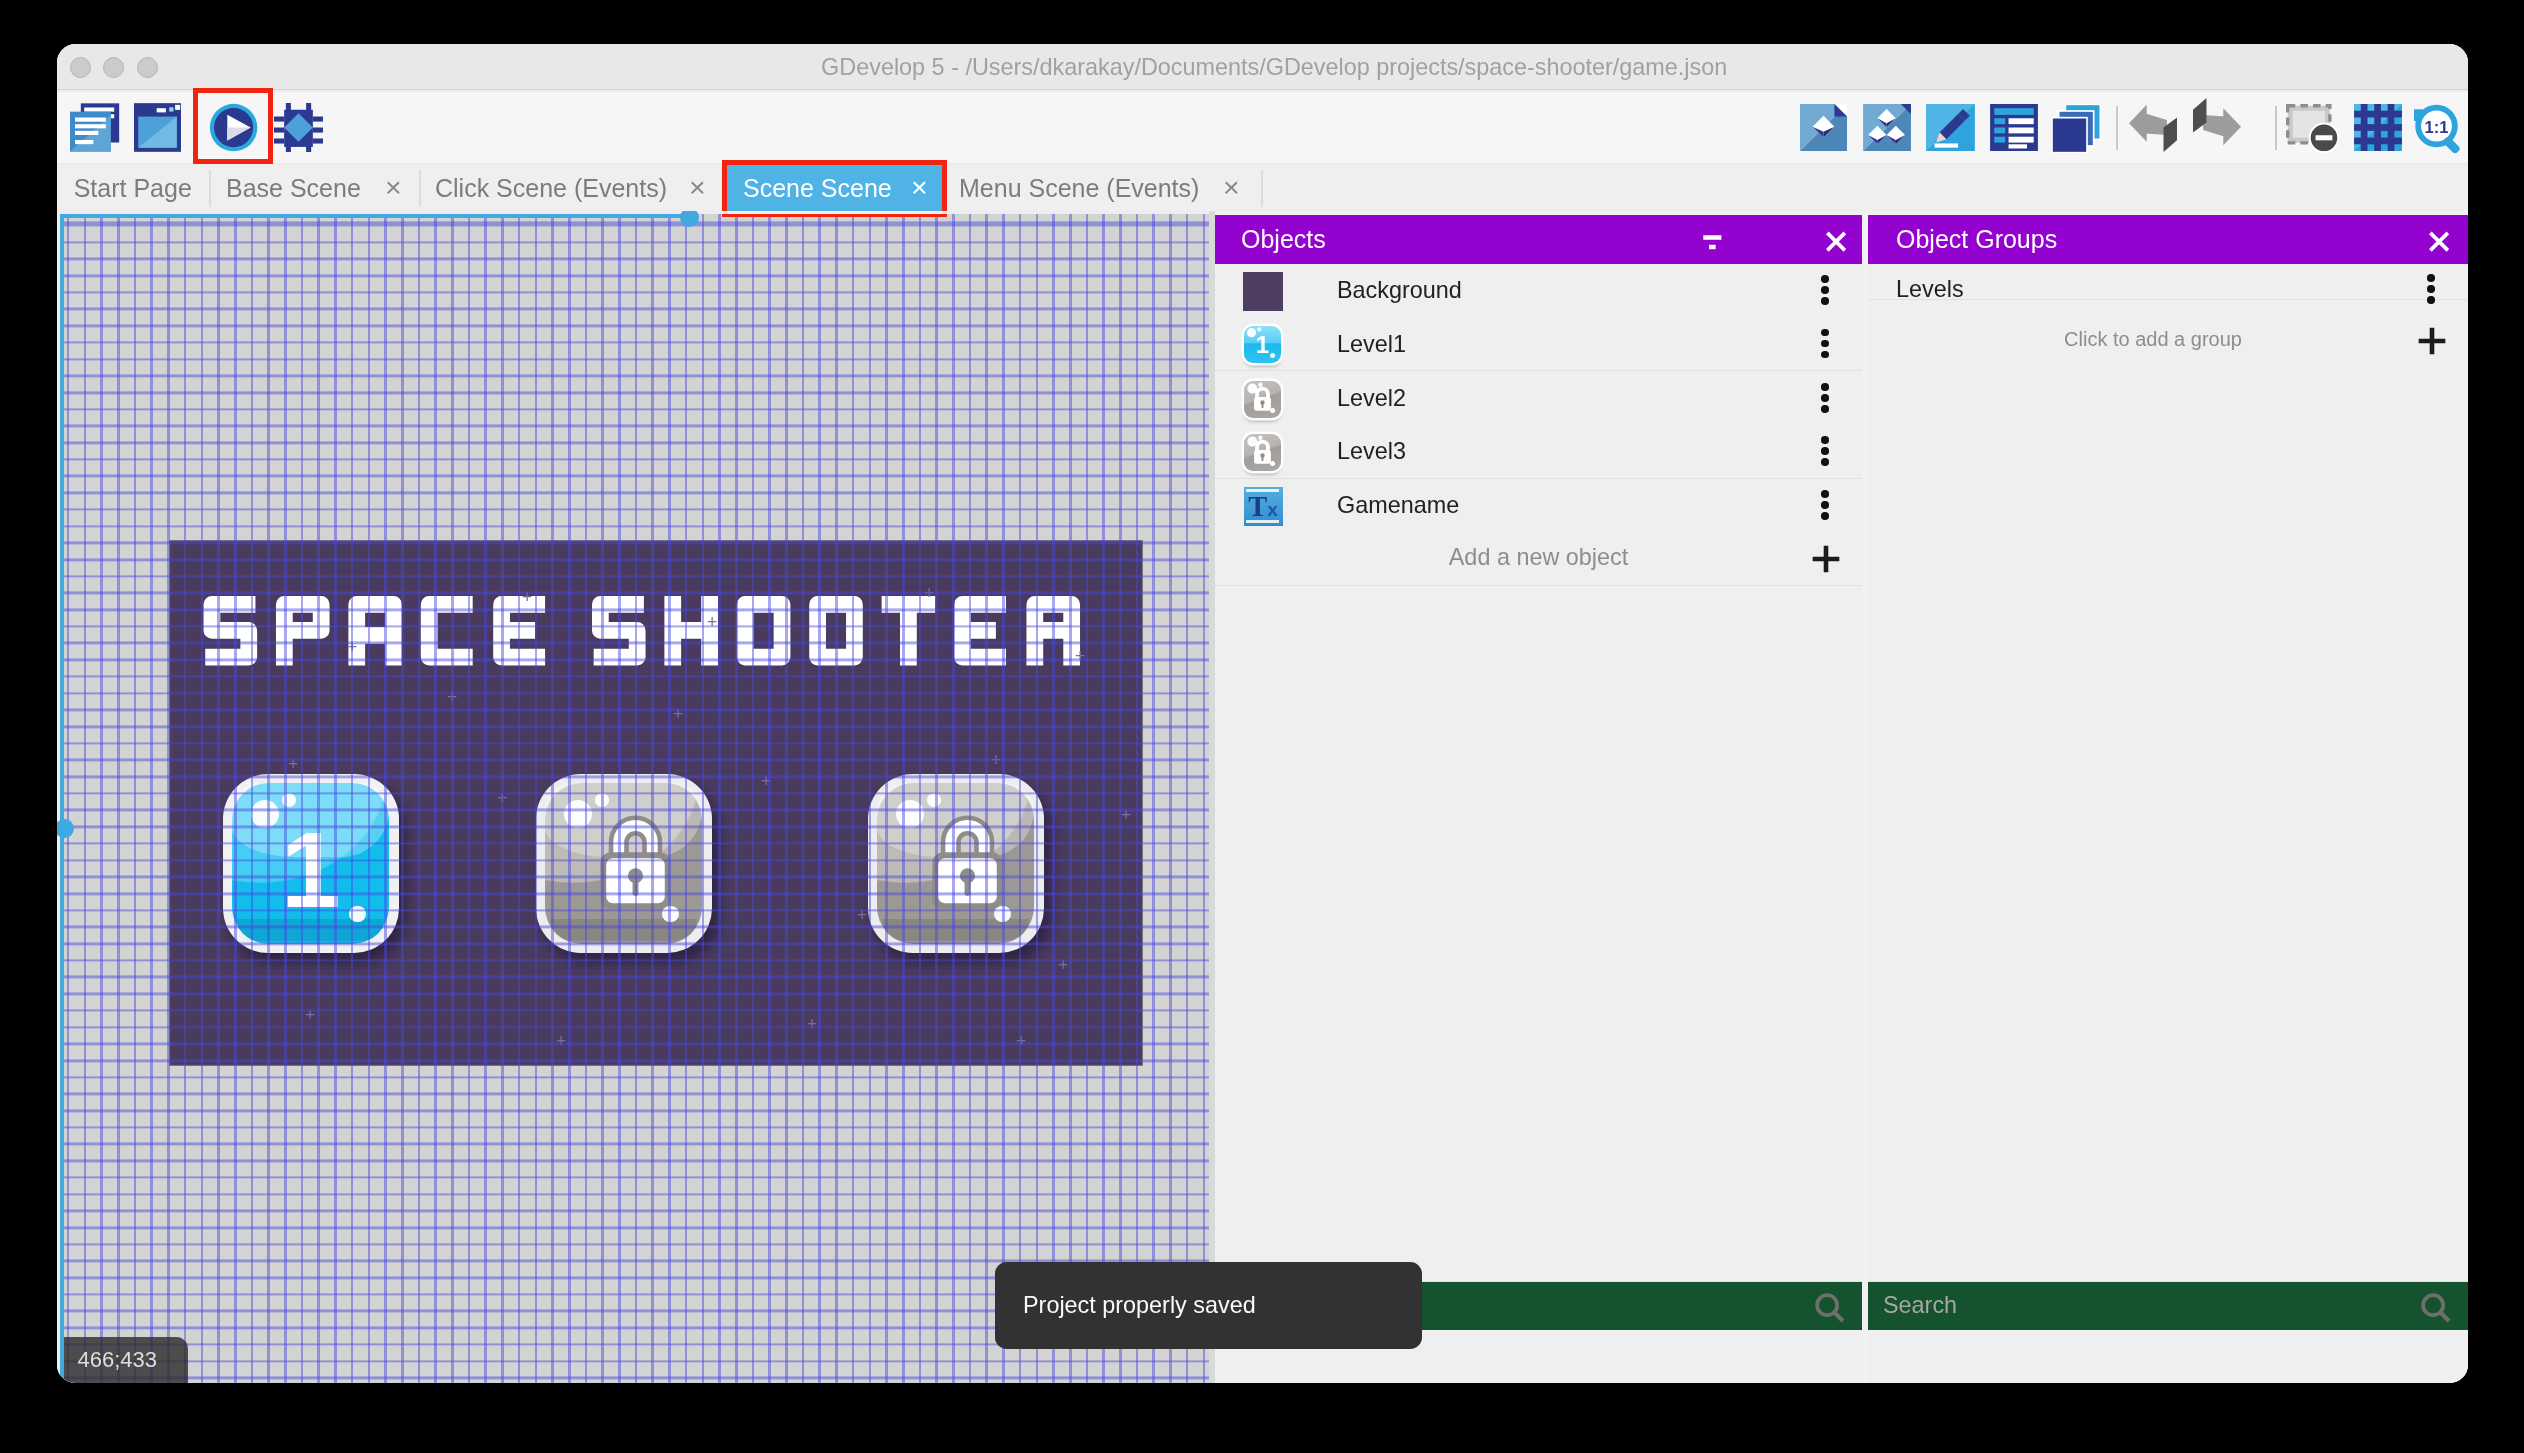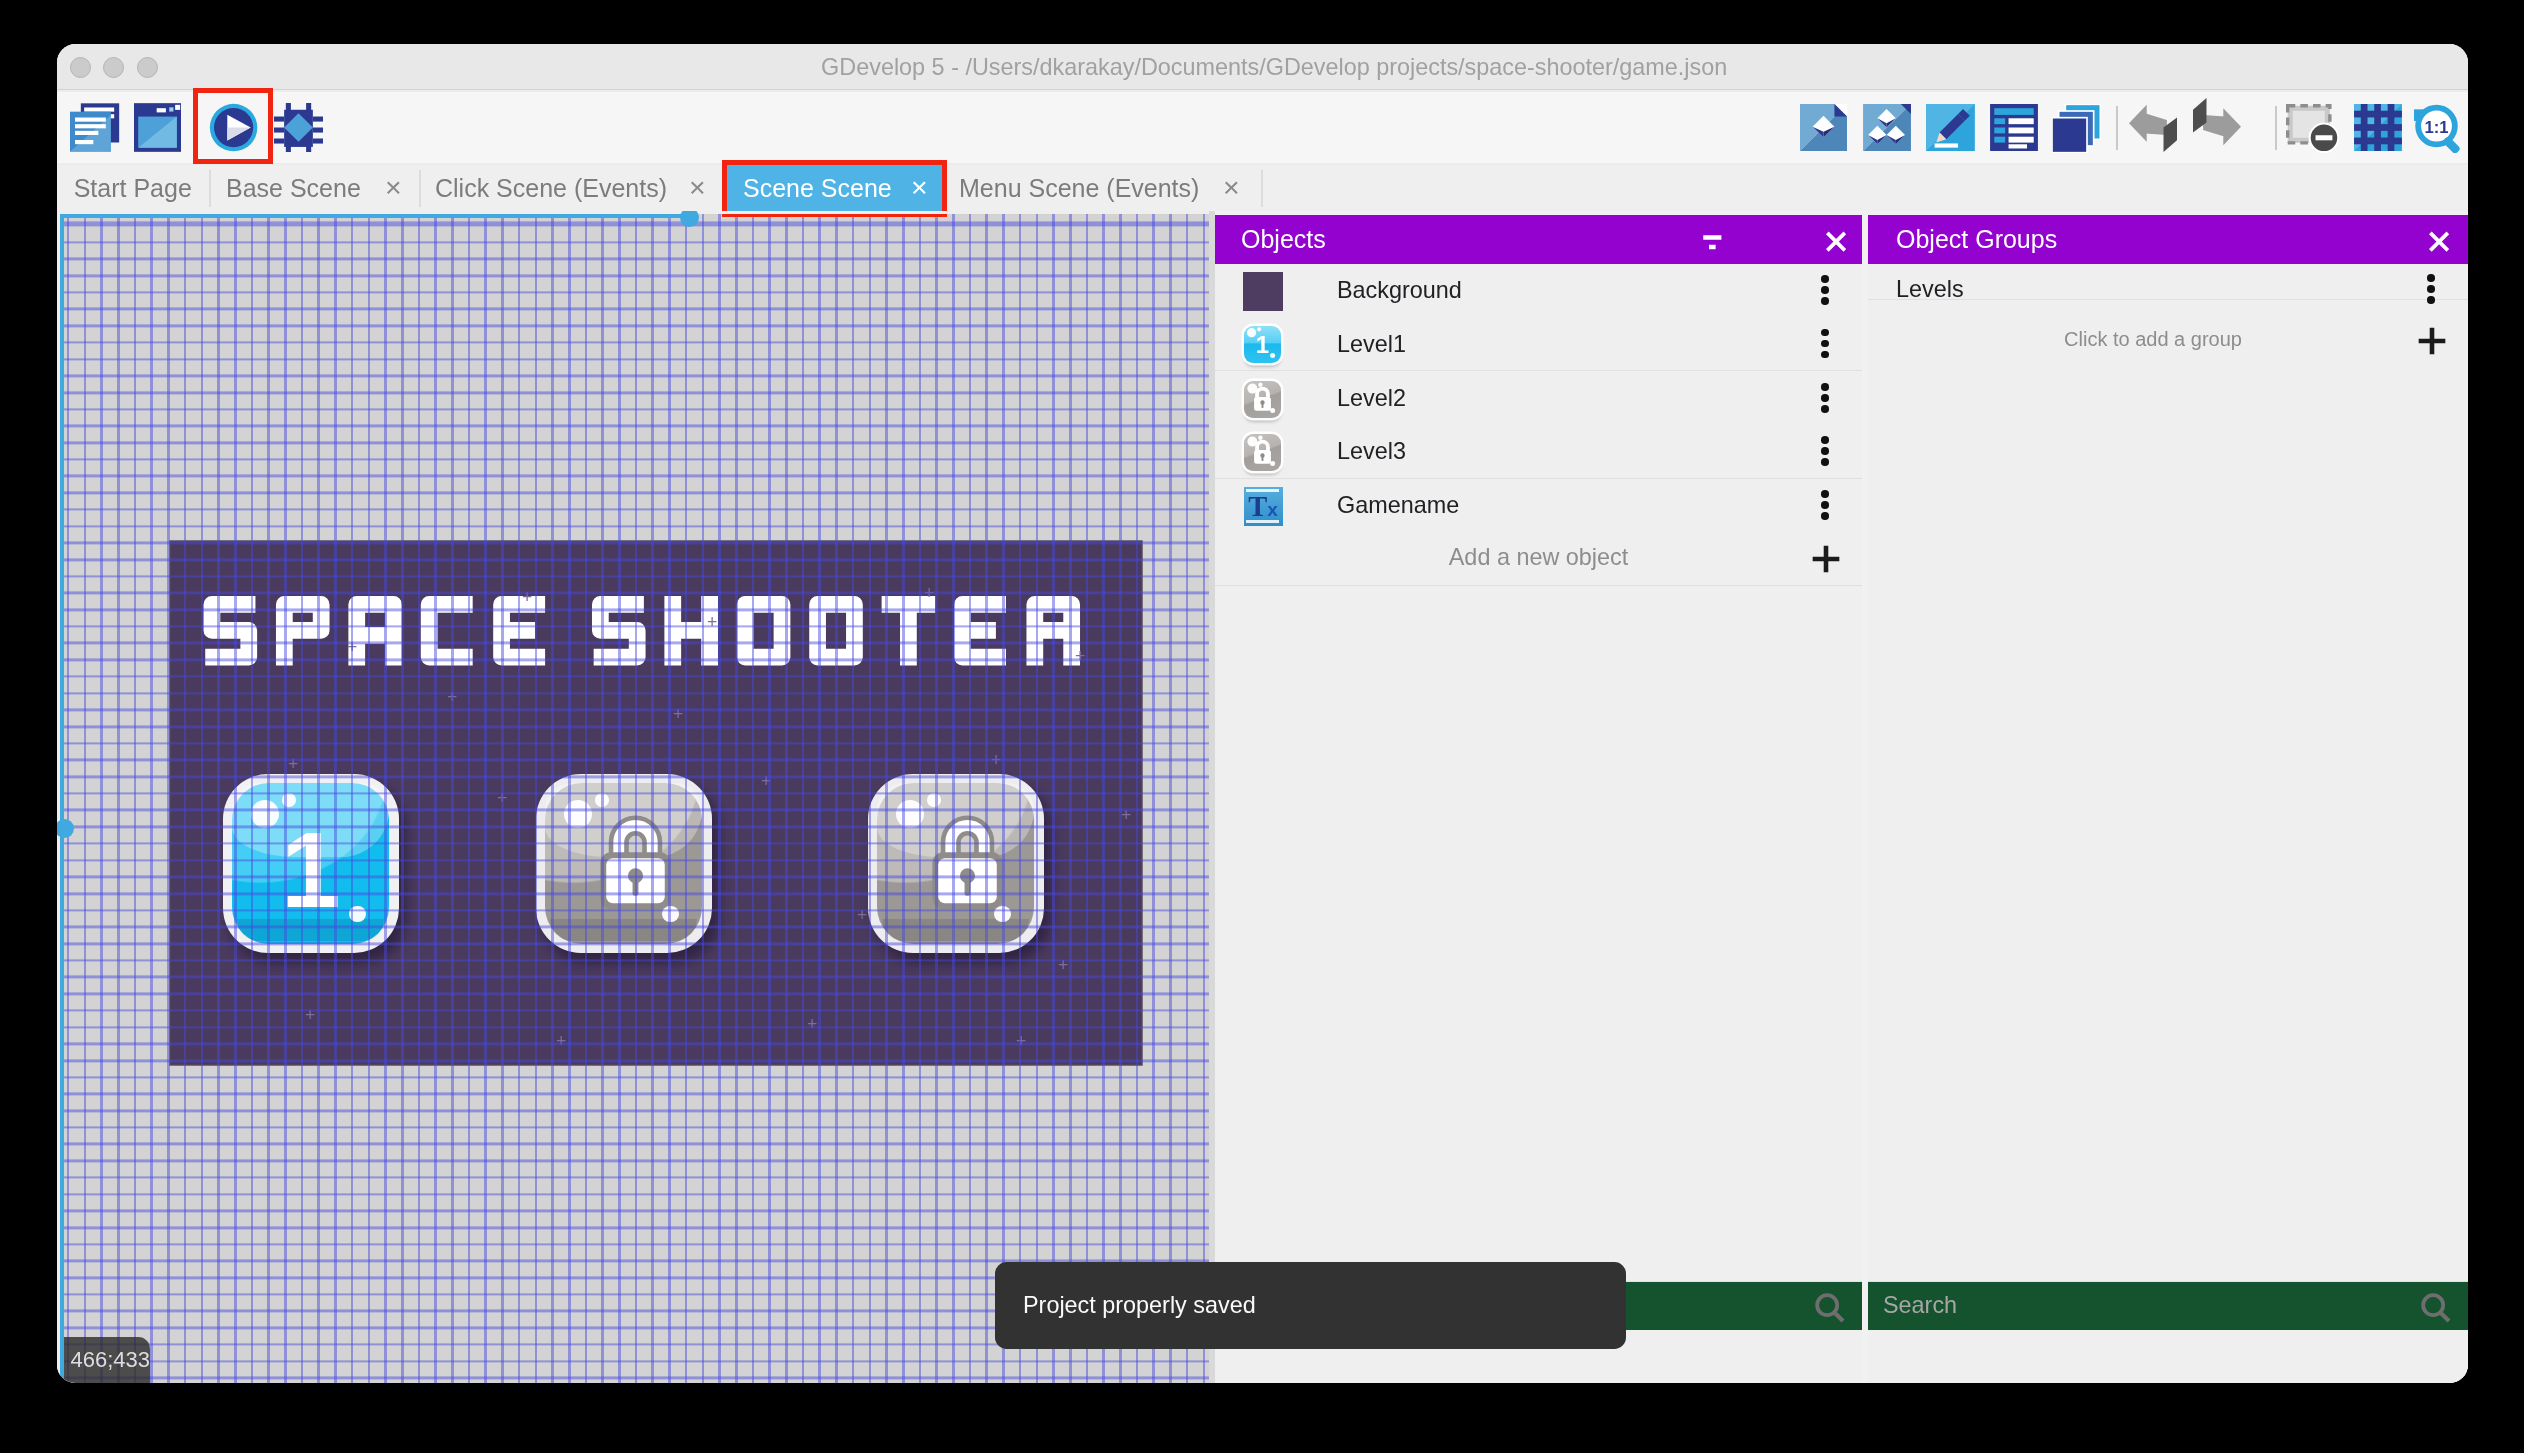--- a/index.html
+++ b/index.html
@@ -24,22 +24,22 @@
 #scene{position:absolute;left:114px;top:331px;width:970px;height:522px;background:#4a3a5e;box-shadow:0 0 0 1.7px rgba(45,34,62,0.8)}
 
 .panel{position:absolute;top:4.2px;bottom:0;background:#efefef}
 .phead{position:absolute;left:0;top:0;right:0;height:49px;background:#9302ce;color:#fff;font-size:25px;line-height:49px}
 .row{position:absolute;left:0;right:0;border-bottom:1.7px solid #e0e0e0;background:#efefef}
 .rtext{position:absolute;left:122px;top:0;font-size:23.4px;color:#202124}
 .dots{position:absolute;width:7.5px}
 .dot{position:absolute;width:7.5px;height:7.5px;border-radius:50%;background:#111}
 .searchbar{position:absolute;left:0;right:0;top:1066px;height:49px;background:#14532d;border-top:1.7px solid #e2e2e2}
 .searchtx{position:absolute;left:15px;top:0;height:47px;line-height:47px;font-size:23.4px;color:#a6a6a6}
-#toast{position:absolute;left:938px;top:1051px;width:631px;height:87px;border-radius:11.7px;background:#323232;color:#fafafa;font-size:23.4px;line-height:87px;padding-left:28px}
-#coord{position:absolute;z-index:5;left:2.5px;top:1126px;width:90px;height:46px;background:rgba(42,42,42,0.8);border-radius:0 11.7px 0 0;color:#dedede;font-size:22px;line-height:46px;padding-left:11px}
+#toast{position:absolute;left:938px;top:1051px;width:427px;height:87px;border-radius:11.7px;background:#323232;color:#fafafa;font-size:23.4px;line-height:87px;padding-left:28px}
+#coord{position:absolute;z-index:5;left:2.5px;top:1126px;width:128px;height:46px;background:rgba(42,42,42,0.8);border-radius:0 11.7px 0 0;color:#dedede;font-size:22px;line-height:46px;padding-left:18px}
 .redbox{position:absolute;border:5px solid #f1250f}
 .icL1{width:37px;height:37px;border-radius:9.2px;background:linear-gradient(#8fe0f8 0%,#55cef5 46%,#1cb9ed 48%,#2cc3f1 100%);box-shadow:0 0 0 2.5px rgba(255,255,255,0.95),0 3.3px 3.3px rgba(0,0,0,0.22);color:#fff;font-weight:bold;font-size:24px;text-align:center;line-height:37px}
 .icLock{width:37px;height:37px;border-radius:9.2px;background:linear-gradient(160deg,#c6c3c0 0%,#b7b3b0 45%,#a29e9b 50%,#aba7a4 100%);box-shadow:0 0 0 2.5px rgba(255,255,255,0.95),0 3.3px 3.3px rgba(0,0,0,0.22)}
 .icTx{width:39px;height:39px;background:linear-gradient(#56aede,#2f8ecb);color:#1d3c8f;font-weight:bold;font-size:28.5px;text-align:center;line-height:39px;font-family:"Liberation Serif",serif}
 </style></head>
 <body>
 <div id="win">
   <div id="titlebar">
     <div class="tl" style="left:12.6px"></div>
     <div class="tl" style="left:46px"></div>

